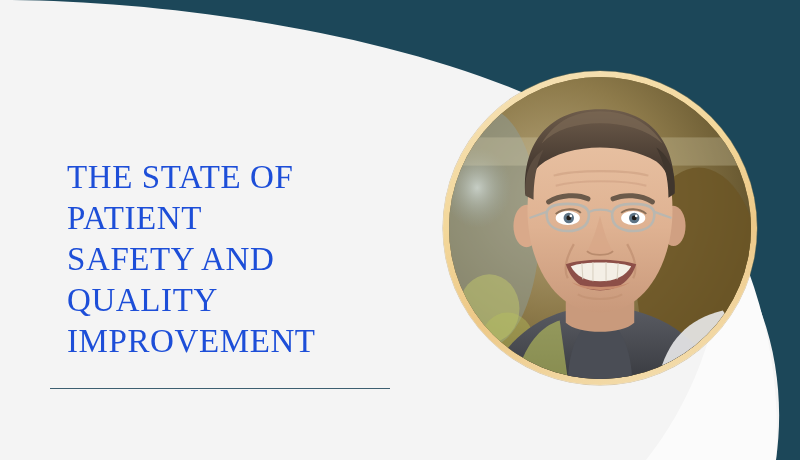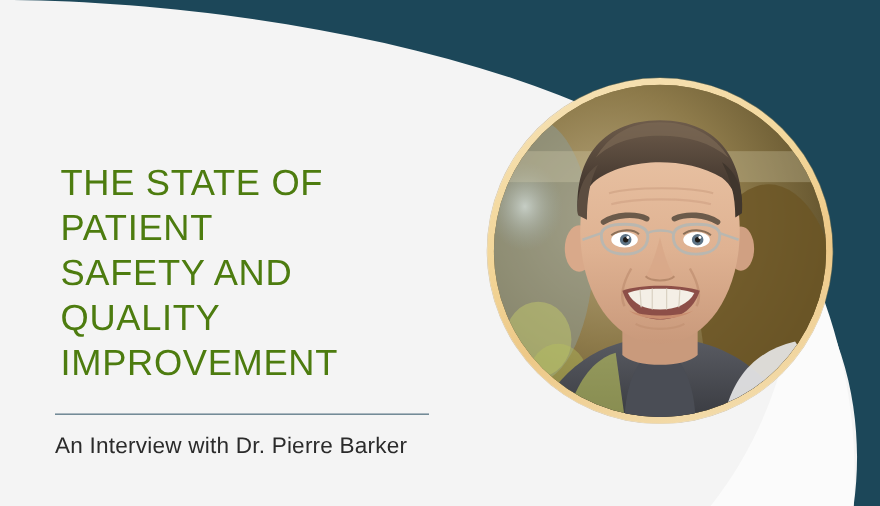--- a/index.html
+++ b/index.html
@@ -24,27 +24,27 @@
   }
   
   .text-block {
     position: absolute;
     left: 50px;
     top: 140px;
     width: 360px;
     z-index: 5;
   }
   .headline {
-    margin: 5px;
-    font-family: Liberation Sans, sans-serif;
+    margin: 17px;
+    font-family: Liberation Serif, serif;
     font-size: 33px;
     line-height: 41px;
     letter-spacing: 0.6px;
     font-weight: 400;
-    color: #4d7c0f;
+    color: #1d4ed8;
     text-transform: uppercase;
     white-space: pre-line;
   }
   .rule {
     width: 340px;
     height: 1px;
     background: #3c5e70;
     margin: 26px 0 0 0;
   }
   .subhead {
@@ -205,16 +205,15 @@
         <path d="M 128,216 C 138,222 162,222 172,216" stroke="#c08e70" stroke-width="2" fill="none" opacity="0.55"></path>
       </svg>
     </div>
   </div>
 
   <div class="text-block">
     <h1 class="headline">The state of patient
 safety and quality
 improvement</h1>
     <div class="rule"></div>
-    <p class="subhead">An Interview with Dr. Pierre Barker</p>
   </div>
 
 </div>
 
 </body></html>

